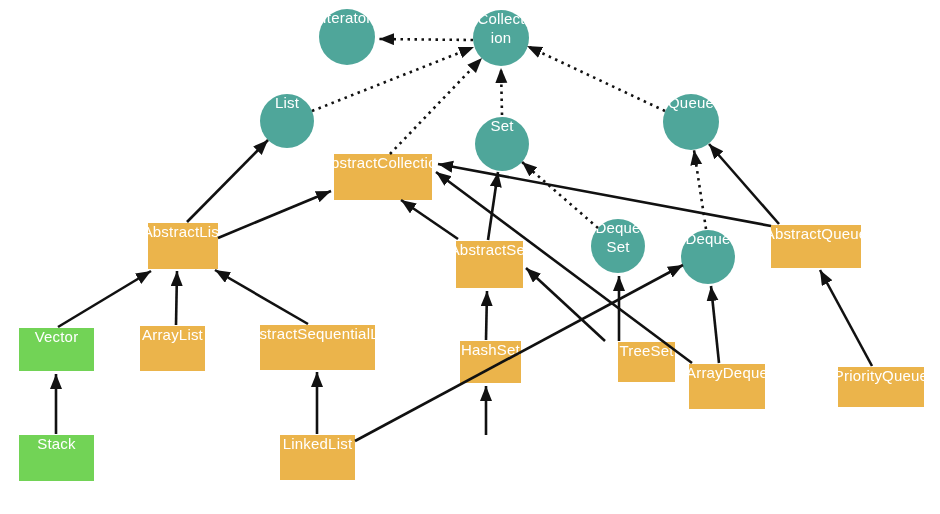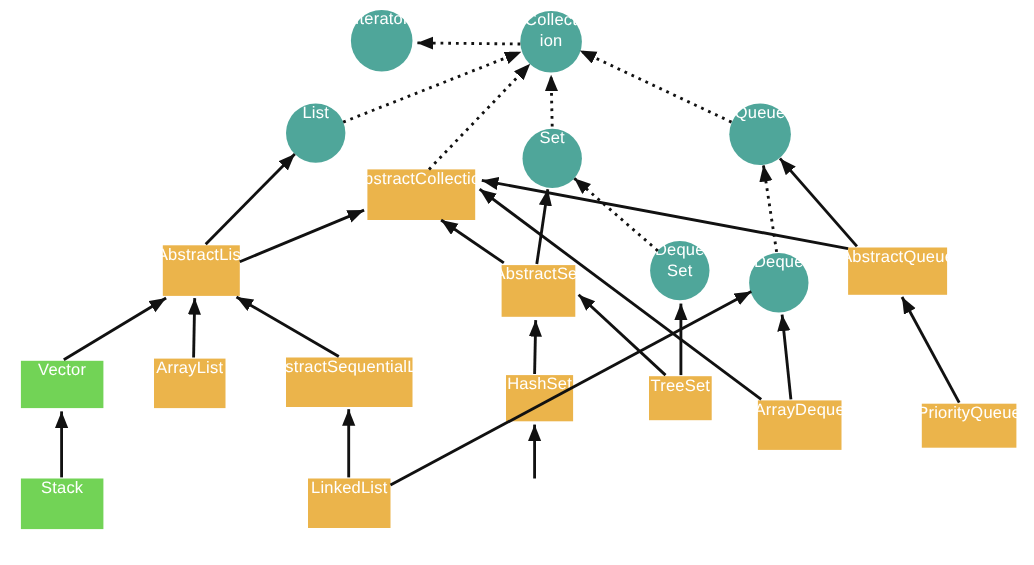--- a/index.html
+++ b/index.html
@@ -72,21 +72,21 @@
   </div>
   <div class="node rect orange" style="left:140px;top:326px;width:65px;height:45px">
     <span class="label">ArrayList</span>
   </div>
   <div class="node rect orange" style="left:260px;top:325px;width:115px;height:45px">
     <span class="label">AbstractSequentialList</span>
   </div>
   <div class="node rect orange" style="left:460px;top:341px;width:61px;height:42px">
     <span class="label">HashSet</span>
   </div>
-  <div class="node rect orange" style="left:590px;top:342px;width:57px;height:40px">
+  <div class="node rect orange" style="left:618px;top:342px;width:57px;height:40px">
     <span class="label">TreeSet</span>
   </div>
   <div class="node rect orange" style="left:689px;top:364px;width:76px;height:45px">
     <span class="label">ArrayDeque</span>
   </div>
   <div class="node rect orange" style="left:838px;top:367px;width:86px;height:40px">
     <span class="label">PriorityQueue</span>
   </div>
   <div class="node rect orange" style="left:280px;top:435px;width:75px;height:45px">
     <span class="label">LinkedList</span>

